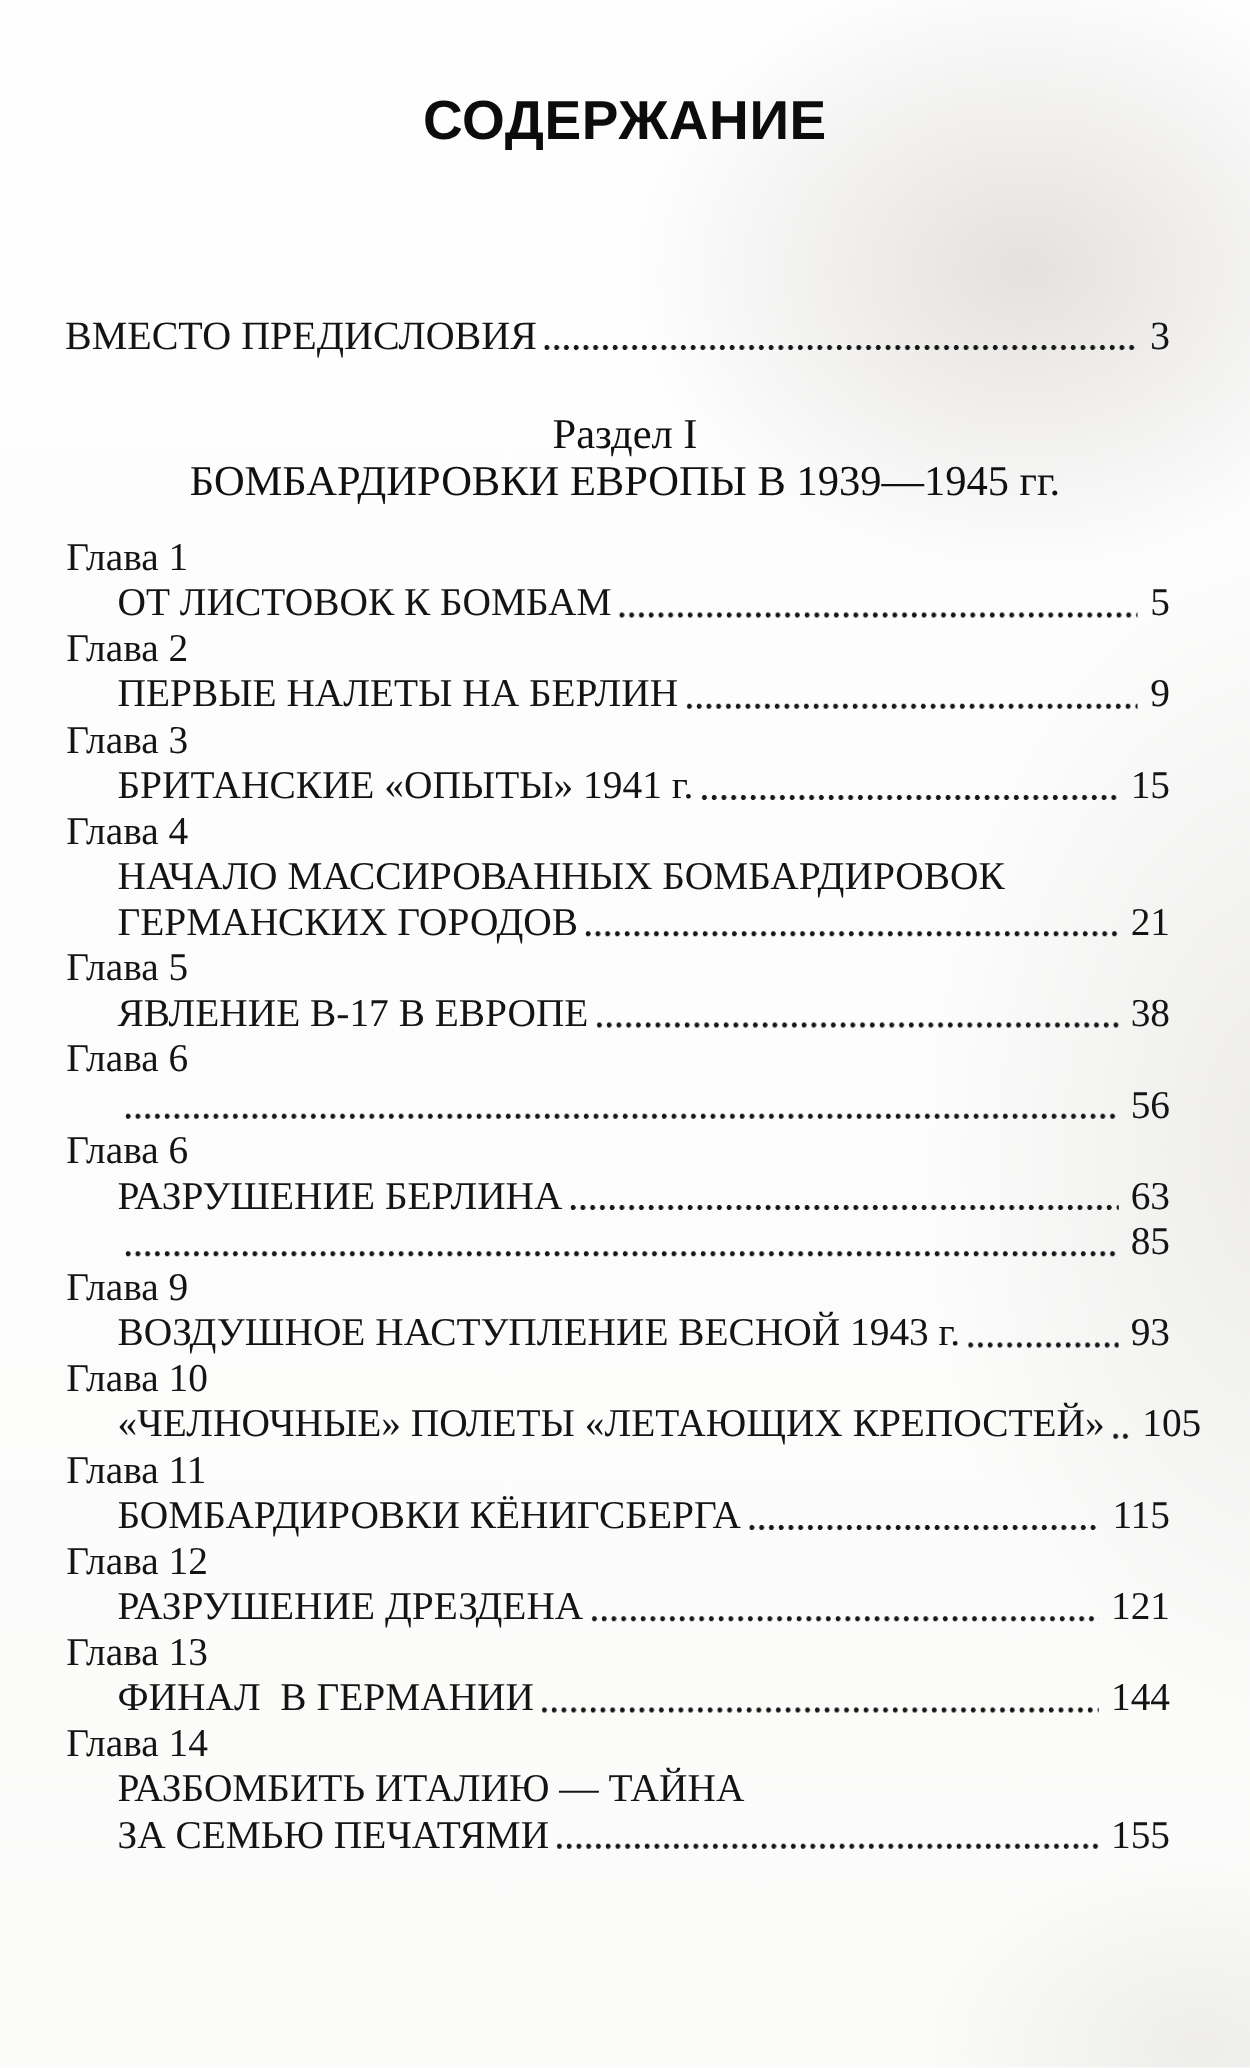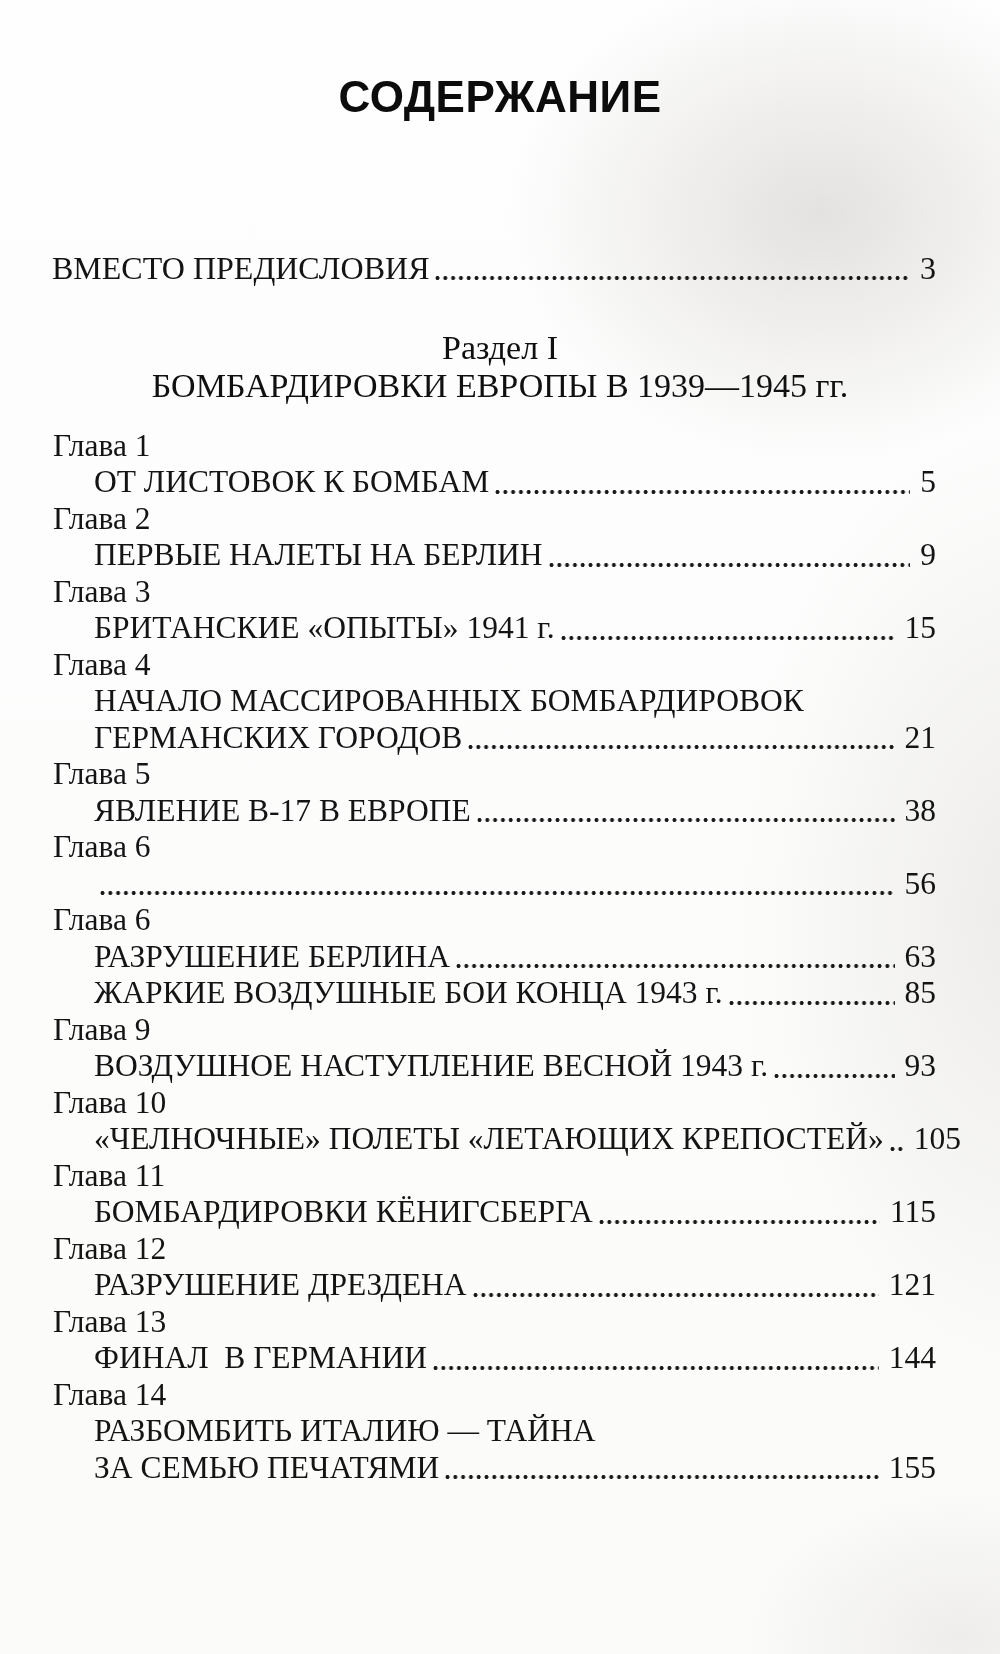--- a/index.html
+++ b/index.html
@@ -150,21 +150,20 @@
       <div class="chapter">
         <div class="label">Глава 6</div>
         <div class="entry-row indent">
           <span class="t">РАЗРУШЕНИЕ БЕРЛИНА</span>
           <span class="leader"></span>
           <span class="pg">63</span>
         </div>
       </div>
       <div class="chapter">
         <div class="entry-row indent">
-          <span class="t">ЖАРКИЕ ВОЗДУШНЫЕ БОИ КОНЦА 1943 г.</span>
           <span class="leader"></span>
           <span class="pg">85</span>
         </div>
       </div>
       <div class="chapter">
         <div class="label">Глава 9</div>
         <div class="entry-row indent">
           <span class="t">ВОЗДУШНОЕ НАСТУПЛЕНИЕ ВЕСНОЙ 1943 г.</span>
           <span class="leader"></span>
           <span class="pg">93</span>

